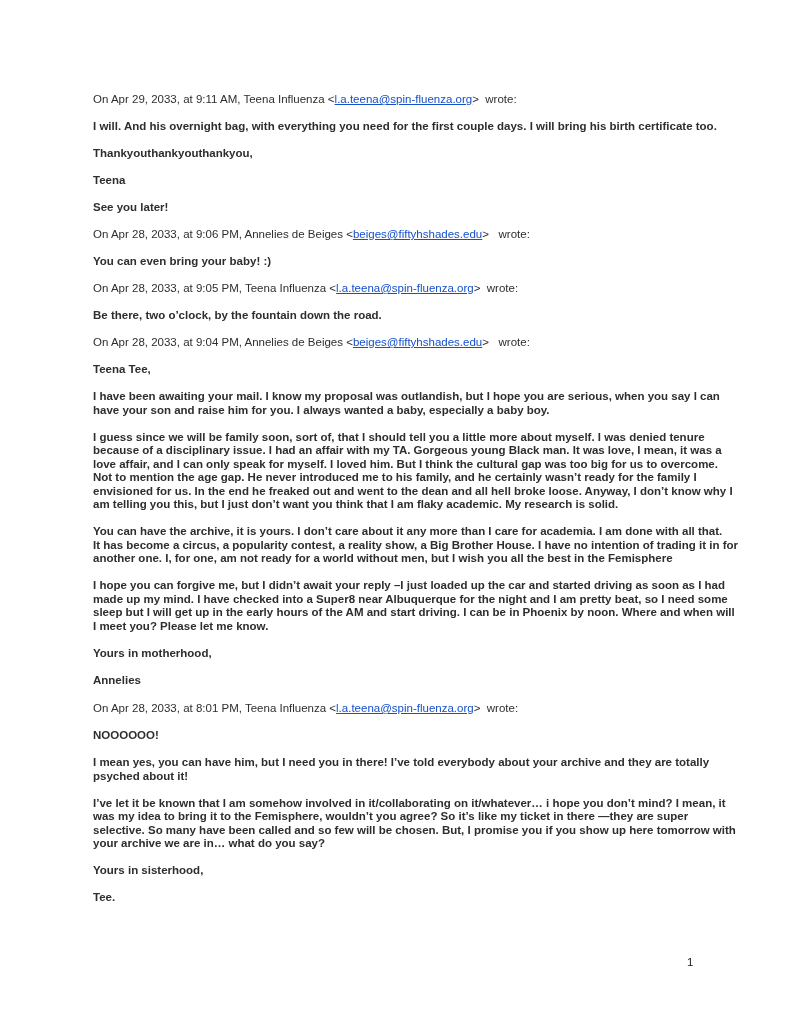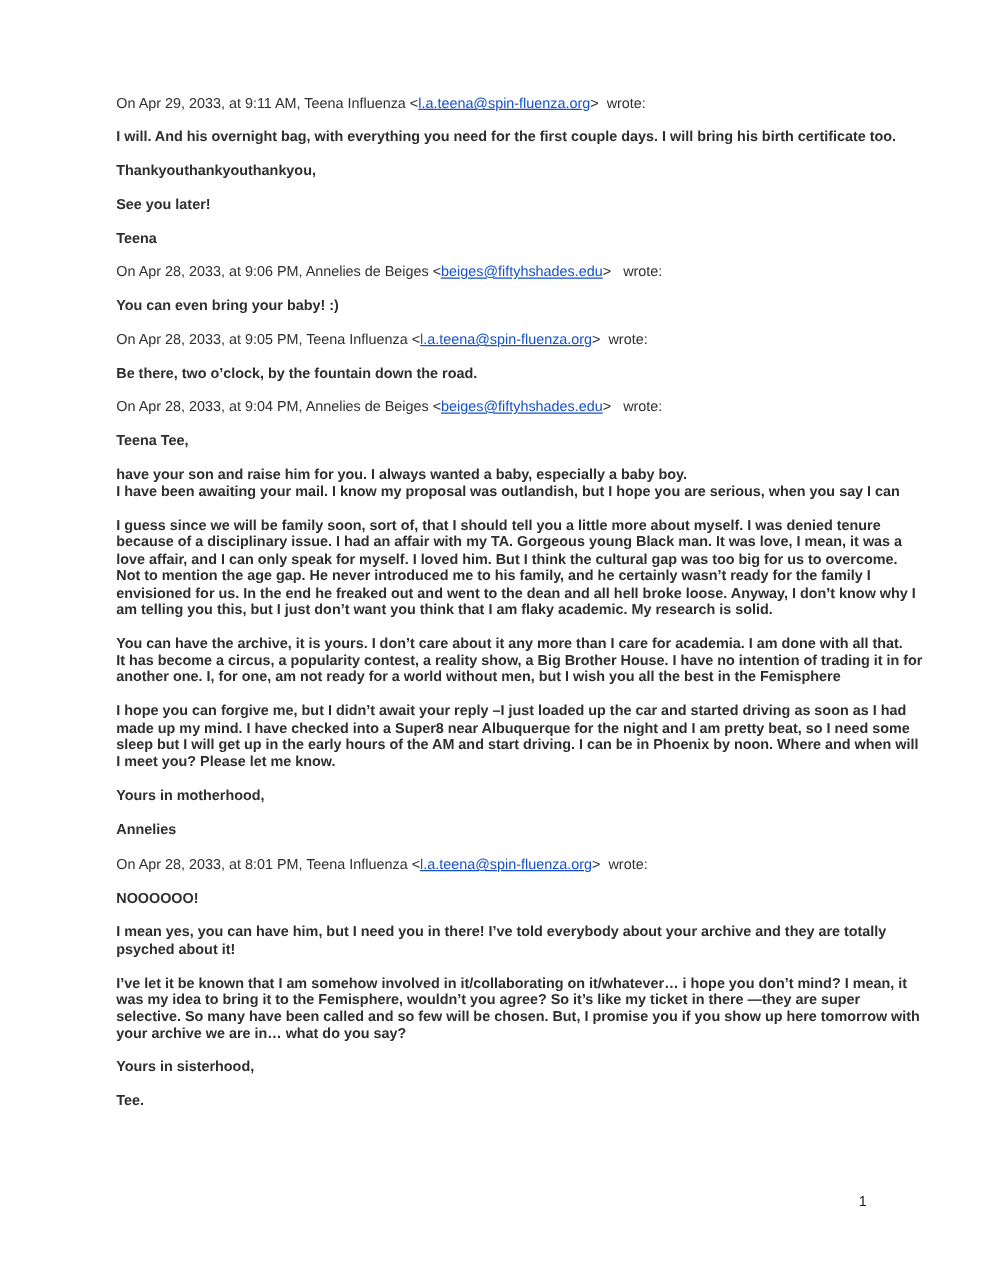--- a/index.html
+++ b/index.html
@@ -14,21 +14,21 @@
     background: #ffffff;
     overflow: hidden;
     font-family: "Liberation Sans", "DejaVu Sans", sans-serif;
     font-size: 11.5px;
     line-height: 13.5px;
     color: #2e2e2e;
   }
   .content {
     position: absolute;
     left: 93px;
-    top: 77px;
+    top: 93px;
     width: 660px;
   }
   .block {
     margin: 0 0 13.5px 0;
   }
   .block.extra-gap {
     margin-top: 15px;
   }
   .text-line {
     white-space: pre;
@@ -57,40 +57,40 @@
 <div class="page">
   <div class="content" id="email-thread">
       <div class="block quote-header"><span>On Apr 29, 2033, at 9:11 AM, Teena Influenza &lt;</span><a class="email-link">l.a.teena@spin-fluenza.org</a><span>&gt;  wrote:</span></div>
       <div class="block">
         <div class="text-line">I will. And his overnight bag, with everything you need for the first couple days. I will bring his birth certificate too.</div>
       </div>
       <div class="block">
         <div class="text-line">Thankyouthankyouthankyou,</div>
       </div>
       <div class="block">
-        <div class="text-line">See you later!</div>
+        <div class="text-line">Teena</div>
       </div>
       <div class="block">
-        <div class="text-line">Teena</div>
+        <div class="text-line">See you later!</div>
       </div>
       <div class="block quote-header"><span>On Apr 28, 2033, at 9:06 PM, Annelies de Beiges &lt;</span><a class="email-link">beiges@fiftyhshades.edu</a><span>&gt;   wrote:</span></div>
       <div class="block">
         <div class="text-line">You can even bring your baby! :)</div>
       </div>
       <div class="block quote-header"><span>On Apr 28, 2033, at 9:05 PM, Teena Influenza &lt;</span><a class="email-link">l.a.teena@spin-fluenza.org</a><span>&gt;  wrote:</span></div>
       <div class="block">
         <div class="text-line">Be there, two o’clock, by the fountain down the road.</div>
       </div>
       <div class="block quote-header"><span>On Apr 28, 2033, at 9:04 PM, Annelies de Beiges &lt;</span><a class="email-link">beiges@fiftyhshades.edu</a><span>&gt;   wrote:</span></div>
       <div class="block">
         <div class="text-line">Teena Tee,</div>
       </div>
       <div class="block">
+        <div class="text-line">I have been awaiting your mail. I know my proposal was outlandish, but I hope you are serious, when you say I can</div>
         <div class="text-line">have your son and raise him for you. I always wanted a baby, especially a baby boy.</div>
-        <div class="text-line">I have been awaiting your mail. I know my proposal was outlandish, but I hope you are serious, when you say I can</div>
       </div>
       <div class="block">
         <div class="text-line">I guess since we will be family soon, sort of, that I should tell you a little more about myself. I was denied tenure</div>
         <div class="text-line">because of a disciplinary issue. I had an affair with my TA. Gorgeous young Black man. It was love, I mean, it was a</div>
         <div class="text-line">love affair, and I can only speak for myself. I loved him. But I think the cultural gap was too big for us to overcome.</div>
         <div class="text-line">Not to mention the age gap. He never introduced me to his family, and he certainly wasn’t ready for the family I</div>
         <div class="text-line">envisioned for us. In the end he freaked out and went to the dean and all hell broke loose. Anyway, I don’t know why I</div>
         <div class="text-line">am telling you this, but I just don’t want you think that I am flaky academic. My research is solid.</div>
       </div>
       <div class="block">

